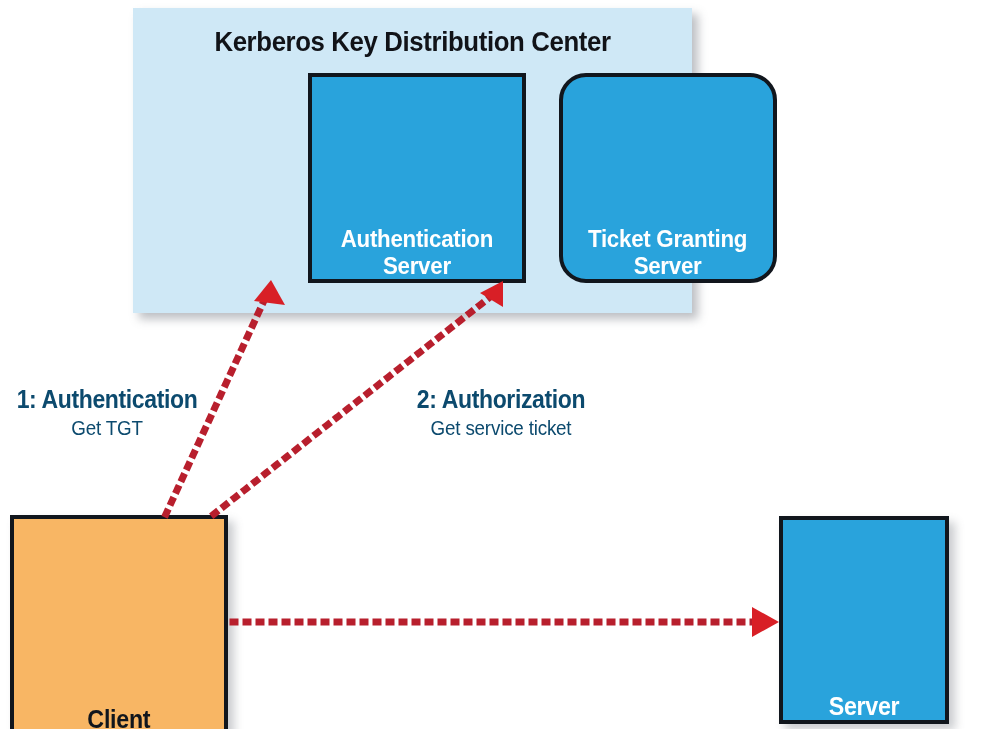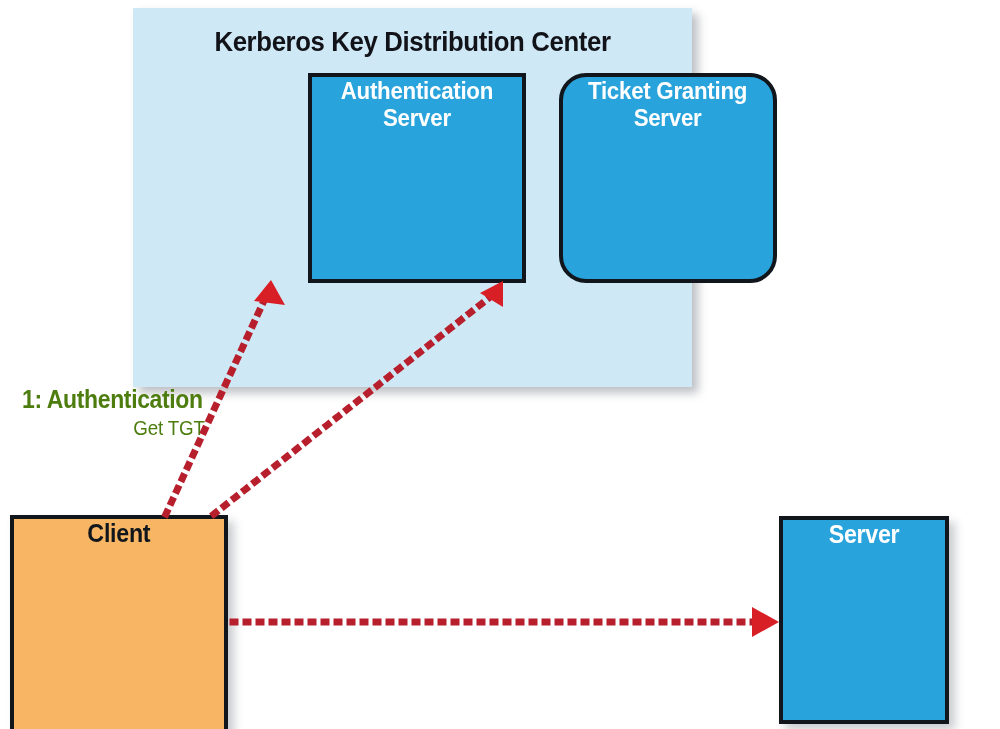--- a/index.html
+++ b/index.html
@@ -17,21 +17,21 @@
     background: #ffffff;
     overflow: hidden;
   }
 
   
   .kdc-box {
     position: absolute;
     left: 133px;
     top: 8px;
     width: 559px;
-    height: 379px;
+    height: 305px;
     background: #cfe8f6;
     box-shadow: 6px 6px 9px rgba(90, 95, 105, 0.40);
   }
   .kdc-title {
     position: absolute;
     left: 0;
     top: 18px;
     width: 559px;
     text-align: center;
     font-size: 28px;
@@ -40,21 +40,21 @@
     letter-spacing: -0.4px;
     transform: scaleX(0.92);
   }
 
   
   .node {
     position: absolute;
     box-sizing: border-box;
     border: 4px solid #11161d;
     display: flex;
-    align-items: flex-start;
+    align-items: flex-end;
     justify-content: center;
     text-align: center;
     line-height: 1.13;
   }
   .node-blue {
     background: #29a3dc;
     color: #ffffff;
   }
   .node-orange {
     background: #f8b664;
@@ -78,22 +78,22 @@
 
   .server-box {
     left: 779px; top: 516px; width: 170px; height: 208px;
     box-shadow: 6px 6px 9px rgba(90, 95, 105, 0.32);
   }
   .server-box .node-label { font-size: 25px; }
 
   
   .step-caption {
     position: absolute;
-    text-align: right;
-    color: #4d7c0f;
+    text-align: center;
+    color: #0c4a6e;
   }
   .step-title {
     font-size: 25px;
     font-weight: bold;
     letter-spacing: -0.4px;
     white-space: nowrap;
     transform: scaleX(0.92);
   }
   .step-sub {
     font-size: 20px;
@@ -147,20 +147,24 @@
 
   <div class="node node-blue server-box">
     <div class="node-label">Server</div>
   </div>
 
   <div class="step-caption caption-1">
     <div class="step-title">1: Authentication</div>
     <div class="step-sub">Get TGT</div>
   </div>
 
+  <div class="step-caption caption-2">
+    <div class="step-title">2: Authorization</div>
+    <div class="step-sub">Get service ticket</div>
+  </div>
 
 
   <svg id="arrows" viewBox="0 0 1000 729">
 
     <g>
       <line x1="166" y1="514" x2="268" y2="292" stroke="#b81f2d" stroke-width="7" stroke-dasharray="2 11" stroke-linecap="square"></line>
       <polygon points="271,280 254,301 285,305" fill="#d81f26"></polygon>
     </g>
 
     <g>

